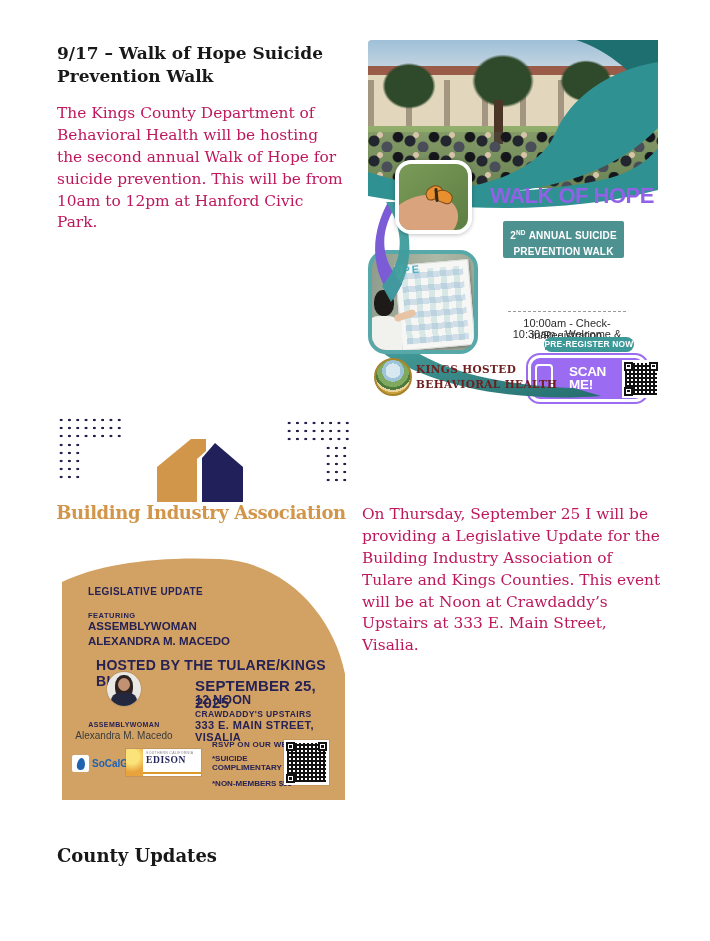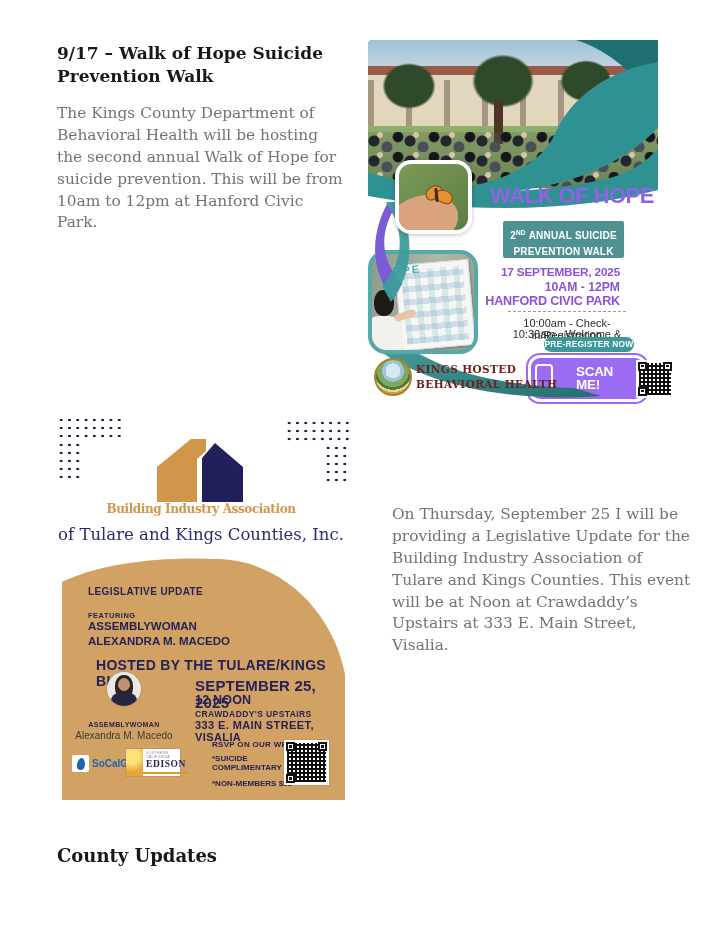--- a/index.html
+++ b/index.html
@@ -3,25 +3,25 @@
 <meta charset="utf-8">
 <style>
   html,body{margin:0;padding:0;background:#fff;}
   body{width:710px;height:941px;position:relative;font-family:"DejaVu Serif","Liberation Serif",serif;color:#1c1c1c;}
   .canvas{position:absolute;inset:0;width:710px;height:941px;background:#fff;overflow:hidden;}
   .abs{position:absolute;}
   .sans{font-family:"Liberation Sans","DejaVu Sans",sans-serif;}
 
   
   .sec-h{font-weight:bold;font-size:17px;line-height:1.33;color:#181818;}
-  .sec-b{font-size:15.4px;line-height:1.42;color:#737373;}
+  .sec-b{font-size:15.4px;line-height:1.42;color:#be185d;}
   #s1h{left:57px;top:42px;width:268px;}
   #s1b{left:57px;top:103px;width:286px;}
   #s2h{left:362px;top:422px;width:288px;}
-  #s2b{left:362px;top:504px;width:300px;margin-left:30px;}
+  #s2b{left:362px;top:504px;width:300px;}
   #s3h{left:57px;top:844px;font-size:18px;}
 
   
   .wf{left:368px;top:40px;width:290px;height:364px;background:#fff;}
   .wf-photo{position:absolute;left:0;top:0;width:290px;height:148px;overflow:visible;border-radius:4px 4px 0 0;}
   .ph-base{position:absolute;left:0;top:0;width:290px;height:148px;overflow:hidden;border-radius:4px 10px 0 0;background:#cfd8cd;}
   .sky{position:absolute;left:0;top:0;width:100%;height:34px;background:linear-gradient(#9FC0D8,#CBD9E2);}
   .bldg{position:absolute;left:0;top:26px;width:100%;height:64px;background:#E2D6BC;}
   .bldg::before{content:"";position:absolute;left:0;top:0;width:100%;height:9px;background:#9A5B49;}
   .bldg::after{content:"";position:absolute;left:0;top:14px;width:100%;height:50px;
@@ -50,21 +50,21 @@
   .wf-when{right:38px;top:226px;width:176px;text-align:right;color:#8C52D6;font-weight:bold;}
   .wf-date{font-size:11.8px;line-height:13.5px;letter-spacing:-.2px;}
   .wf-time{font-size:12.2px;line-height:14px;}
   .wf-place{font-size:12.6px;line-height:14.5px;letter-spacing:-.2px;}
   .wf-sep{left:140px;top:271px;width:118px;border-top:1.5px dashed #9a9a9a;}
   .wf-sch{left:126px;width:146px;text-align:center;font-size:11px;color:#2b2b2b;}
   .sch1{top:277px;} .sch2{top:288px;}
   .wf-pill{left:176px;top:297px;width:90px;height:15px;border-radius:8px;background:#3D9898;color:#fff;
     font-weight:bold;font-size:8.4px;text-align:center;line-height:15px;letter-spacing:.2px;}
   .wf-scan{left:160px;top:315px;width:119px;height:47px;background:#9B6BF2;border:3px solid #fff;outline:2px solid #9B6BF2;
-    border-radius:12px;box-sizing:border-box;display:flex;align-items:center;gap:23px;padding:0 4px;}
+    border-radius:12px;box-sizing:border-box;display:flex;align-items:center;gap:16px;padding:0 4px;}
   .phone{width:14px;height:26px;border:2.5px solid #fff;border-radius:4px;position:relative;flex:none;}
   .phone::after{content:"";position:absolute;bottom:1.5px;left:50%;transform:translateX(-50%);width:6px;height:1.8px;background:#fff;border-radius:1px;}
   .scan-txt{color:#fff;font-weight:bold;font-size:13.5px;line-height:12.5px;letter-spacing:-.3px;flex:none;}
   .scan-txt span{display:block;}
   .qr{position:relative;background:#fff;}
   .qr-in{position:absolute;inset:3px;background:
     repeating-linear-gradient(90deg,#111 0 2px,transparent 2px 4px),
     repeating-linear-gradient(0deg,#111 0 2px,#fff 2px 4px);}
   .qf{position:absolute;width:9px;height:9px;border:2px solid #111;background:#fff;box-sizing:border-box;}
   .qf::after{content:"";position:absolute;inset:1.2px;background:#111;}
@@ -100,21 +100,21 @@
   .org{left:48px;top:322px;z-index:5;color:#6E1E1E;font-weight:bold;font-size:10.5px;line-height:15px;letter-spacing:.4px;}
 
   
   .bia{left:55px;top:410px;width:292px;height:146px;}
   .dots{position:absolute;background-image:radial-gradient(#24204E 1.3px,transparent 1.6px);background-size:8.3px 8px;}
   .dl-h{left:2px;top:6px;width:67px;height:25px;}
   .dl-v{left:2px;top:31px;width:26px;height:42px;}
   .dr-h{left:230px;top:9px;width:65px;height:25px;}
   .dr-v{left:269px;top:34px;width:26px;height:42px;}
   .house{left:96px;top:24px;width:100px;height:68px;}
-  .bia-t1{left:0;top:92px;width:292px;text-align:center;font-weight:bold;font-size:12px;letter-spacing:-.4px;color:#D2964A;}
+  .bia-t1{left:0;top:92px;width:292px;text-align:center;font-weight:bold;font-size:18px;letter-spacing:-.4px;color:#D2964A;}
   .bia-t2{left:0;top:115px;width:292px;text-align:center;font-size:16.5px;color:#2B2B72;}
 
   
   .dome{left:62px;top:558px;width:283px;height:242px;color:#272254;}
   .dome-bg{position:absolute;left:0;top:0;width:283px;height:242px;}
   .dome .txt{position:absolute;font-weight:bold;}
   .d-title{left:26px;top:28px;font-size:10px;letter-spacing:.4px;}
   .d-feat{left:26px;top:53px;font-size:7.5px;letter-spacing:.5px;}
   .d-n1{left:26px;top:62px;font-size:11.5px;}
   .d-n2{left:26px;top:77px;font-size:11.5px;}
@@ -131,21 +131,21 @@
   .d-v2{left:133px;top:161px;font-size:11px;letter-spacing:.4px;}
   .d-rsvp{left:150px;top:182px;font-size:8px;letter-spacing:.3px;}
   .d-m1{left:150px;top:196px;font-size:8px;}
   .d-m2{left:150px;top:205px;font-size:8px;}
   .d-nm{left:150px;top:221px;font-size:8px;}
   .qr2{position:absolute;left:222px;top:182px;width:45px;height:45px;box-shadow:0 0 0 1px rgba(0,0,0,.06);}
   .socal{position:absolute;left:10px;top:197px;display:flex;align-items:center;gap:3px;}
   .flame-box{width:17px;height:17px;background:#fff;border-radius:2px;display:flex;align-items:center;justify-content:center;}
   .flame{width:8px;height:12px;background:#1E62B0;border-radius:50% 50% 50% 50%/62% 62% 38% 38%;transform:skewX(-6deg);}
   .socal span{font-weight:bold;font-size:10px;color:#1E62B0;font-family:"Liberation Sans",sans-serif;}
-  .edison{position:absolute;left:64px;top:191px;width:54px;height:27px;background:#fff;display:flex;box-shadow:0 0 0 1px rgba(0,0,0,.08);}
+  .edison{position:absolute;left:64px;top:191px;width:75px;height:27px;background:#fff;display:flex;box-shadow:0 0 0 1px rgba(0,0,0,.08);}
   .sun{width:17px;height:100%;background:radial-gradient(circle at 35% 28%,#FBE37A 0 32%,#E8A33D 70%);flex:none;}
   .ed-col{position:relative;flex:1;padding:2px 2px 0 3px;}
   .ed-top{display:block;font-size:3.5px;color:#888;letter-spacing:.3px;}
   .ed-main{display:block;font-weight:bold;font-size:9.5px;color:#23255C;letter-spacing:.6px;font-family:"Liberation Serif",serif;}
   .ed-col::after{content:"";position:absolute;left:0;right:0;bottom:2px;height:2.5px;background:#D99A2B;}
 </style>
 </head>
 <body>
 
 <div class="canvas">
@@ -172,25 +172,20 @@
       </svg>
     </div>
 
     <div class="abs wf-title">WALK OF HOPE</div>
 
     <div class="abs wf-badge">
       <div><span>2</span><sup>ND</sup><span class="sp">ANNUAL SUICIDE</span></div>
       <div>PREVENTION WALK</div>
     </div>
 
-    <div class="abs wf-when">
-      <div class="wf-date">17 SEPTEMBER, 2025</div>
-      <div class="wf-time">10AM - 12PM</div>
-      <div class="wf-place">HANFORD CIVIC PARK</div>
-    </div>
 
     <div class="abs wf-sep"></div>
     <div class="abs wf-sch sch1">10:00am - Check-in/Registration</div>
     <div class="abs wf-sch sch2">10:30am - Welcome &amp; Memorial</div>
 
     <div class="abs wf-pill">PRE-REGISTER NOW</div>
 
     <div class="abs wf-scan">
       <div class="phone"></div>
       <div class="scan-txt">
@@ -248,21 +243,20 @@
   <div class="abs bia">
     <div class="dots dl-h"></div>
     <div class="dots dl-v"></div>
     <div class="dots dr-h"></div>
     <div class="dots dr-v"></div>
     <svg class="abs house" viewBox="0 0 100 68">
       <path d="M6,68 V33 L40,5 H55 V17 L46,25 V68 Z" fill="#D2964A"></path>
       <path d="M51,68 V24 L64,9 L92,33 V68 Z" fill="#22205A"></path>
     </svg>
     <div class="abs bia-t1">Building Industry Association</div>
-    <div class="abs bia-t2">of Tulare and Kings Counties, Inc.</div>
   </div>
 
   <div class="abs dome sans">
     <svg class="dome-bg" viewBox="0 0 283 242">
       <path d="M0,242 L0,24 C36,6 96,-2 158,1 C224,4 272,58 283,116 L283,242 Z" fill="#D2A265"></path>
     </svg>
     <div class="txt d-title">LEGISLATIVE UPDATE</div>
     <div class="txt d-feat">FEATURING</div>
     <div class="txt d-n1">ASSEMBLYWOMAN</div>
     <div class="txt d-n2">ALEXANDRA M. MACEDO</div>

